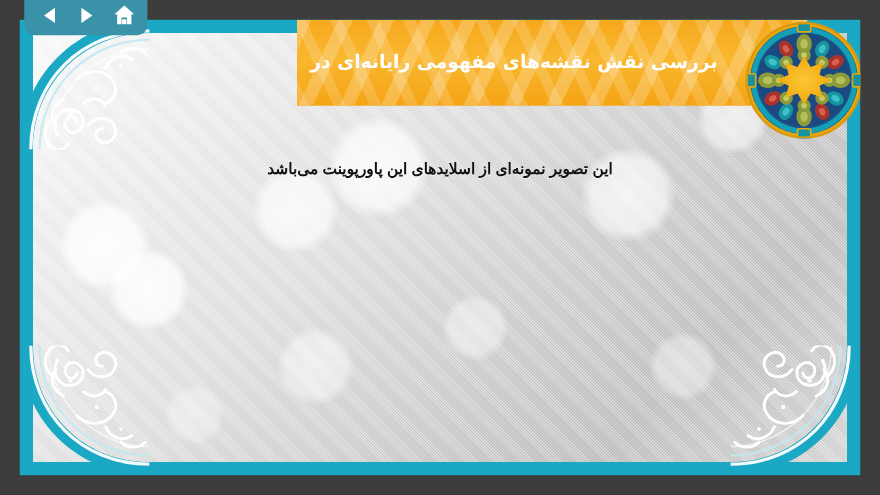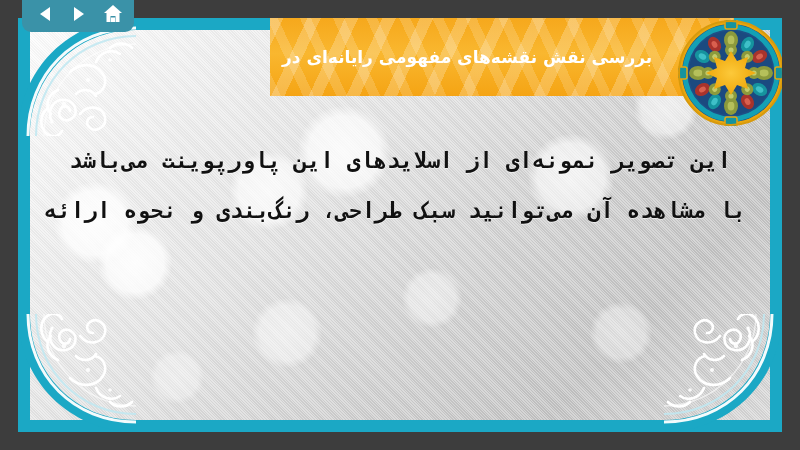--- a/index.html
+++ b/index.html
@@ -110,22 +110,22 @@
     width:106px; height:106px;
     z-index:30;
   }
 
   
   #bodytext{
     position:absolute;
     left:24px; right:24px; top:108px;
     direction:rtl; text-align:center;
     color:#111;
-    font-family:Liberation Mono, monospace;
-    font-size:22px;
+    font-family:Liberation Sans, sans-serif;
+    font-size:14px;
     line-height:2.25;
     font-weight:700;
     z-index:12;
     text-shadow:0 1px 0 rgba(255,255,255,.5);
   }
   #bodytext p{ white-space:nowrap; }
 </style>
 </head>
 <body>
 
@@ -142,21 +142,20 @@
       <div class="bokeh" style="left:268px; top:76px;  width:92px;  height:92px; opacity:.9;"></div>
       <div class="bokeh" style="left:222px; top:268px; width:70px;  height:70px; opacity:.6;"></div>
       <div class="bokeh" style="left:372px; top:238px; width:60px;  height:60px; opacity:.55;"></div>
       <div class="bokeh" style="left:498px; top:104px; width:86px;  height:86px; opacity:.8;"></div>
       <div class="bokeh" style="left:560px; top:272px; width:62px;  height:62px; opacity:.5;"></div>
       <div class="bokeh" style="left:604px; top:46px;  width:64px;  height:64px; opacity:.7;"></div>
       <div class="bokeh" style="left:120px; top:320px; width:54px;  height:54px; opacity:.45;"></div>
 
       <div id="bodytext">
         <p>این تصویر نمونه‌ای از اسلایدهای این پاورپوینت می‌باشد</p>
-        <p>با مشاهده آن می‌توانید سبک طراحی، رنگ‌بندی و نحوه ارائه مطالب را بررسی نمایید</p>
       </div>
     </div>
 
     <svg class="corner tl" viewBox="0 0 118 118">
       <path d="M0 118 C0 52 52 0 118 0 L118 12 C58 12 12 58 12 118 Z" fill="#1ba8c5"></path>
       <path d="M10 118 C10 56 56 10 118 10" fill="none" stroke="#ffffff" stroke-width="3" opacity=".95"></path>
       <path d="M18 118 C18 62 62 18 118 18" fill="none" stroke="#bfe7f1" stroke-width="2" opacity=".85"></path>
       <path d="M26 118 C26 68 68 26 118 26" fill="none" stroke="#ffffff" stroke-width="1.4" opacity=".6"></path>
       <g fill="none" stroke="#ffffff" stroke-width="2.6" stroke-linecap="round">
         <path d="M34 104 c-6 -12 2 -24 14 -22 10 2 13 14 5 19 -7 4 -14 -2 -11 -9 2 -5 9 -5 10 1"></path>

